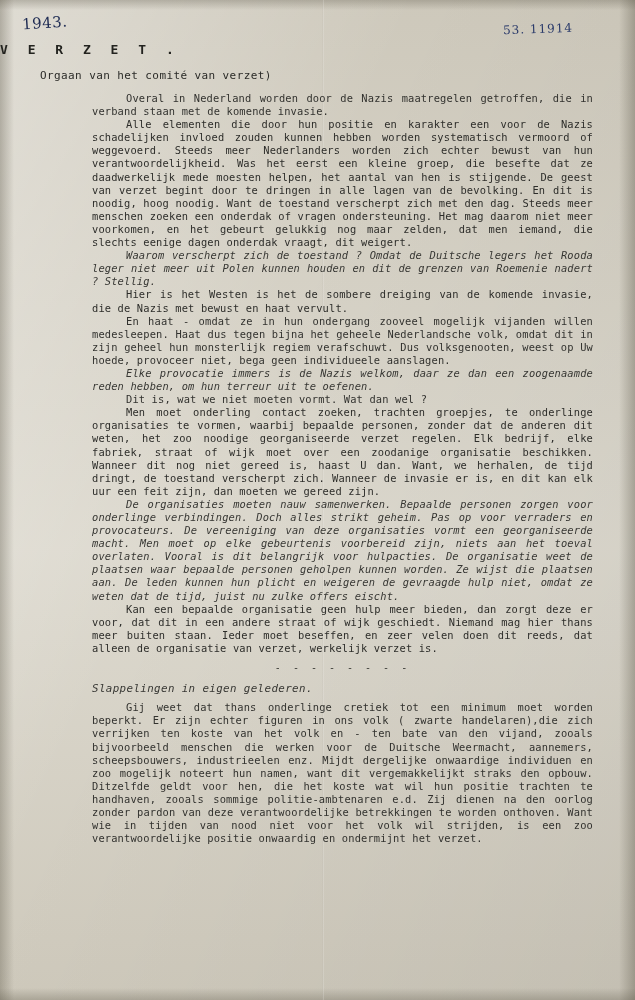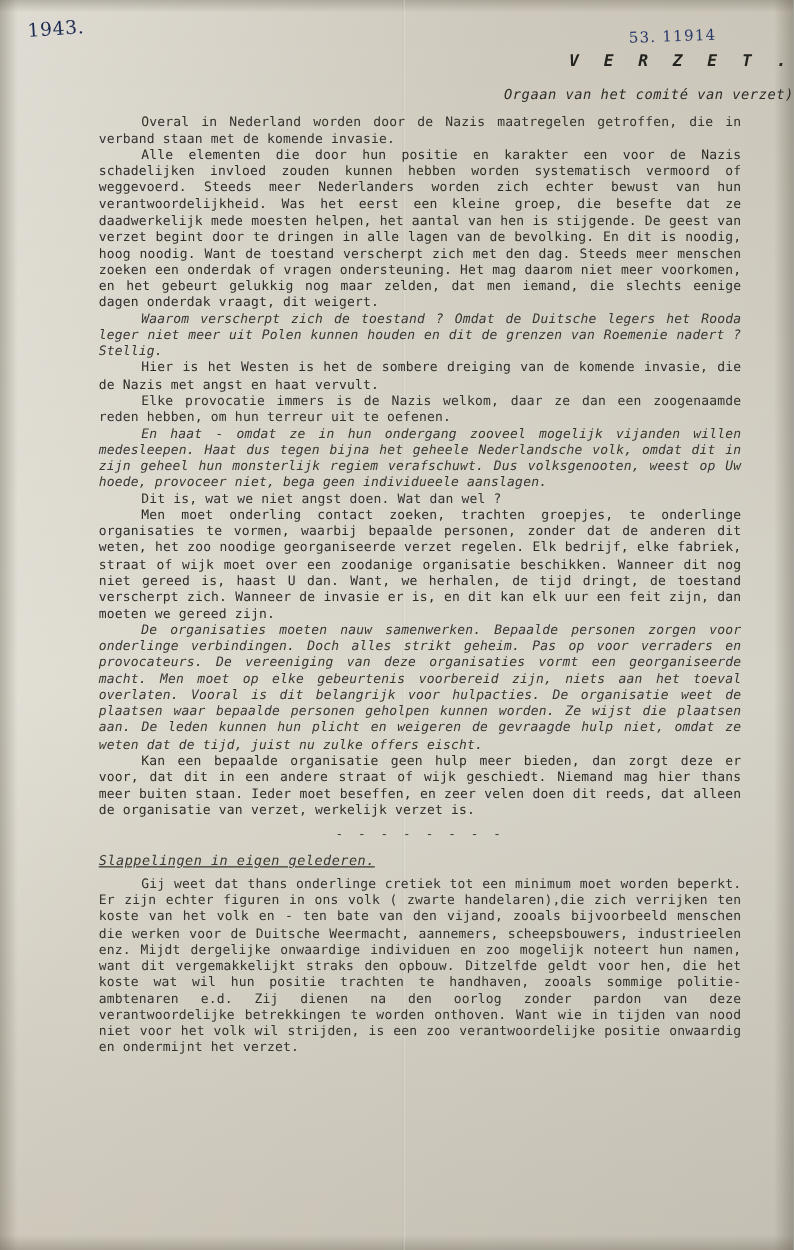--- a/index.html
+++ b/index.html
@@ -70,39 +70,39 @@
     color: #2a3a6a;
     transform: rotate(-2deg);
     letter-spacing: 1px;
   }
 
   .masthead {
     position: absolute;
     left: 0;
     right: 0;
     top: 42px;
-    text-align: right;
-    font-style: italic;
+    text-align: left;
   }
   .masthead .title {
     font-size: 13px;
     letter-spacing: 6px;
     font-weight: bold;
     color: #23231f;
   }
   .masthead .subtitle {
     margin-top: 12px;
     font-size: 11px;
     letter-spacing: 0.4px;
     color: #2b2b28;
+    padding-left: 40px;
   }
 
   .body-text {
     position: absolute;
-    left: 79px;
+    left: 92px;
     right: 42px;
     top: 92px;
     font-size: 10.4px;
     line-height: 13.1px;
     letter-spacing: 0.15px;
     text-align: justify;
     color: #2d2d2a;
   }
   .para {
     margin: 0 0 0 0;
@@ -116,21 +116,20 @@
     letter-spacing: 3px;
     margin: 6px 0 6px 0;
     color: #3a3a35;
     font-size: 10px;
   }
 
   .section-heading {
     margin-top: 8px;
     margin-bottom: 6px;
     text-indent: 0;
-    text-decoration: underline;
     font-size: 10.8px;
     letter-spacing: 0.4px;
   }
 
   
   .body-text .para:nth-child(odd) { opacity: 0.97; }
   .body-text .para:nth-child(3n) { opacity: 0.94; font-style: italic; }
 </style>
 </head>
 <body>
@@ -148,24 +147,24 @@
 
   <div class="masthead">
     <div class="title">V E R Z E T .</div>
     <div class="subtitle">Orgaan van het comité van verzet)</div>
   </div>
 
   <div class="body-text">
     <p class="para">Overal in Nederland worden door de Nazis maatregelen getroffen, die in verband staan met de komende invasie.</p>
     <p class="para">Alle elementen die door hun positie en karakter een voor de Nazis schadelijken invloed zouden kunnen hebben worden systematisch vermoord of weggevoerd. Steeds meer Nederlanders worden zich echter bewust van hun verantwoordelijkheid. Was het eerst een kleine groep, die besefte dat ze daadwerkelijk mede moesten helpen, het aantal van hen is stijgende. De geest van verzet begint door te dringen in alle lagen van de bevolking. En dit is noodig, hoog noodig. Want de toestand verscherpt zich met den dag. Steeds meer menschen zoeken een onderdak of vragen ondersteuning. Het mag daarom niet meer voorkomen, en het gebeurt gelukkig nog maar zelden, dat men iemand, die slechts eenige dagen onderdak vraagt, dit weigert.</p>
     <p class="para">Waarom verscherpt zich de toestand ? Omdat de Duitsche legers het Rooda leger niet meer uit Polen kunnen houden en dit de grenzen van Roemenie nadert ? Stellig.</p>
-    <p class="para">Hier is het Westen is het de sombere dreiging van de komende invasie, die de Nazis met angst en haat vervult.</p>
+    <p class="para">Hier is het Westen is het de sombere dreiging van de komende invasie, die de Nazis met bewust en haat vervult.</p>
+    <p class="para">En haat - omdat ze in hun ondergang zooveel mogelijk vijanden willen medesleepen. Haat dus tegen bijna het geheele Nederlandsche volk, omdat dit in zijn geheel hun monsterlijk regiem verafschuwt. Dus volksgenooten, weest op Uw hoede, provoceer niet, bega geen individueele aanslagen.</p>
     <p class="para">Elke provocatie immers is de Nazis welkom, daar ze dan een zoogenaamde reden hebben, om hun terreur uit te oefenen.</p>
-    <p class="para">En haat - omdat ze in hun ondergang zooveel mogelijk vijanden willen medesleepen. Haat dus tegen bijna het geheele Nederlandsche volk, omdat dit in zijn geheel hun monsterlijk regiem verafschuwt. Dus volksgenooten, weest op Uw hoede, provoceer niet, bega geen individueele aanslagen.</p>
-    <p class="para">Dit is, wat we niet angst doen. Wat dan wel ?</p>
+    <p class="para">Dit is, wat we niet moeten vormt. Wat dan wel ?</p>
     <p class="para">Men moet onderling contact zoeken, trachten groepjes, te onderlinge organisaties te vormen, waarbij bepaalde personen, zonder dat de anderen dit weten, het zoo noodige georganiseerde verzet regelen. Elk bedrijf, elke fabriek, straat of wijk moet over een zoodanige organisatie beschikken. Wanneer dit nog niet gereed is, haast U dan. Want, we herhalen, de tijd dringt, de toestand verscherpt zich. Wanneer de invasie er is, en dit kan elk uur een feit zijn, dan moeten we gereed zijn.</p>
     <p class="para">De organisaties moeten nauw samenwerken. Bepaalde personen zorgen voor onderlinge verbindingen. Doch alles strikt geheim. Pas op voor verraders en provocateurs. De vereeniging van deze organisaties vormt een georganiseerde macht. Men moet op elke gebeurtenis voorbereid zijn, niets aan het toeval overlaten. Vooral is dit belangrijk voor hulpacties. De organisatie weet de plaatsen waar bepaalde personen geholpen kunnen worden. Ze wijst die plaatsen aan. De leden kunnen hun plicht en weigeren de gevraagde hulp niet, omdat ze weten dat de tijd, juist nu zulke offers eischt.</p>
     <p class="para">Kan een bepaalde organisatie geen hulp meer bieden, dan zorgt deze er voor, dat dit in een andere straat of wijk geschiedt. Niemand mag hier thans meer buiten staan. Ieder moet beseffen, en zeer velen doen dit reeds, dat alleen de organisatie van verzet, werkelijk verzet is.</p>
 
     <div class="sep">- - - - - - - -</div>
 
     <p class="para section-heading">Slappelingen in eigen gelederen.</p>
 
     <p class="para">Gij weet dat thans onderlinge cretiek tot een minimum moet worden beperkt. Er zijn echter figuren in ons volk ( zwarte handelaren),die zich verrijken ten koste van het volk en - ten bate van den vijand, zooals bijvoorbeeld menschen die werken voor de Duitsche Weermacht, aannemers, scheepsbouwers, industrieelen enz. Mijdt dergelijke onwaardige individuen en zoo mogelijk noteert hun namen, want dit vergemakkelijkt straks den opbouw. Ditzelfde geldt voor hen, die het koste wat wil hun positie trachten te handhaven, zooals sommige politie-ambtenaren e.d. Zij dienen na den oorlog zonder pardon van deze verantwoordelijke betrekkingen te worden onthoven. Want wie in tijden van nood niet voor het volk wil strijden, is een zoo verantwoordelijke positie onwaardig en ondermijnt het verzet.</p>
   </div>

